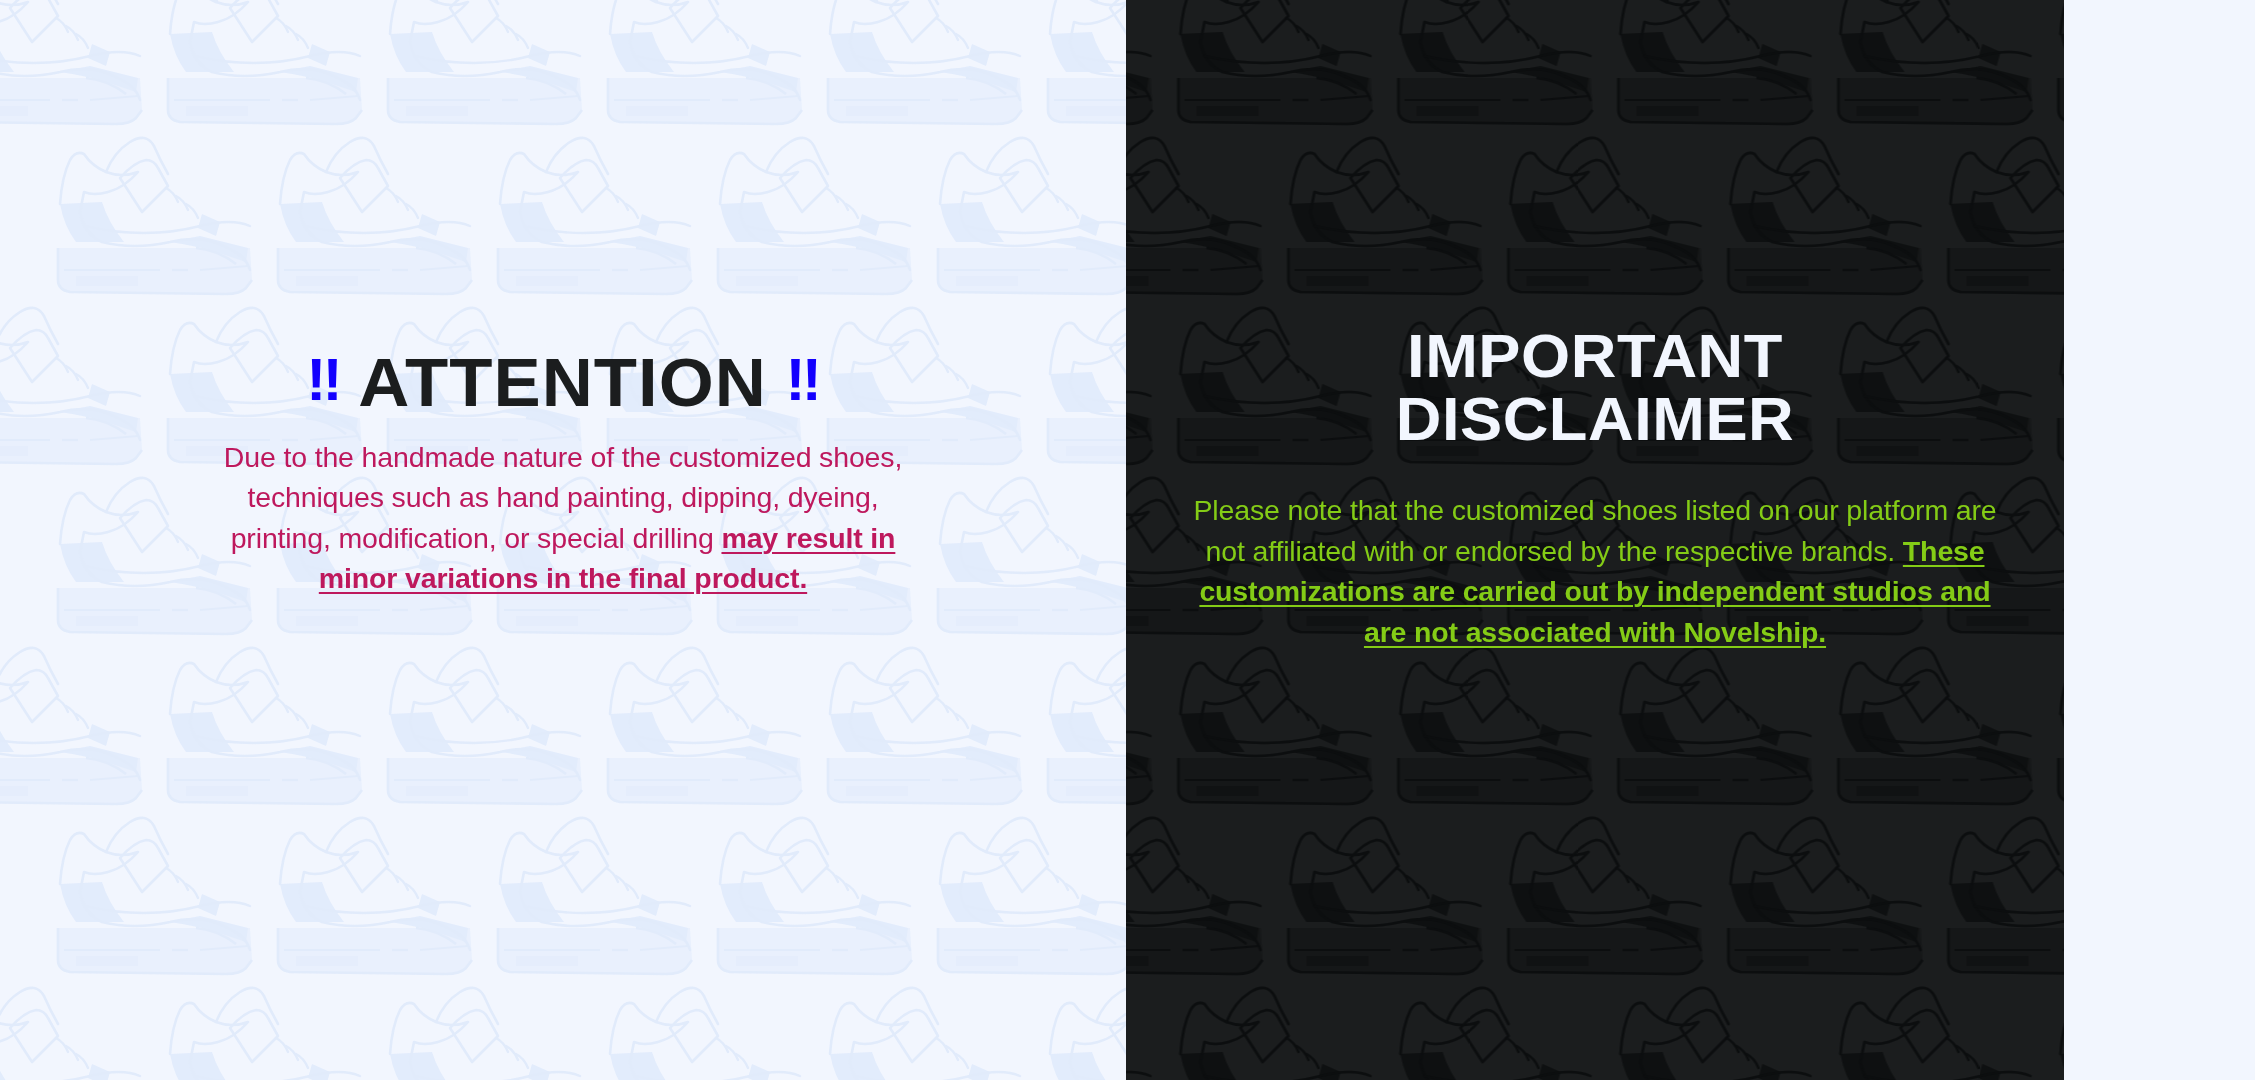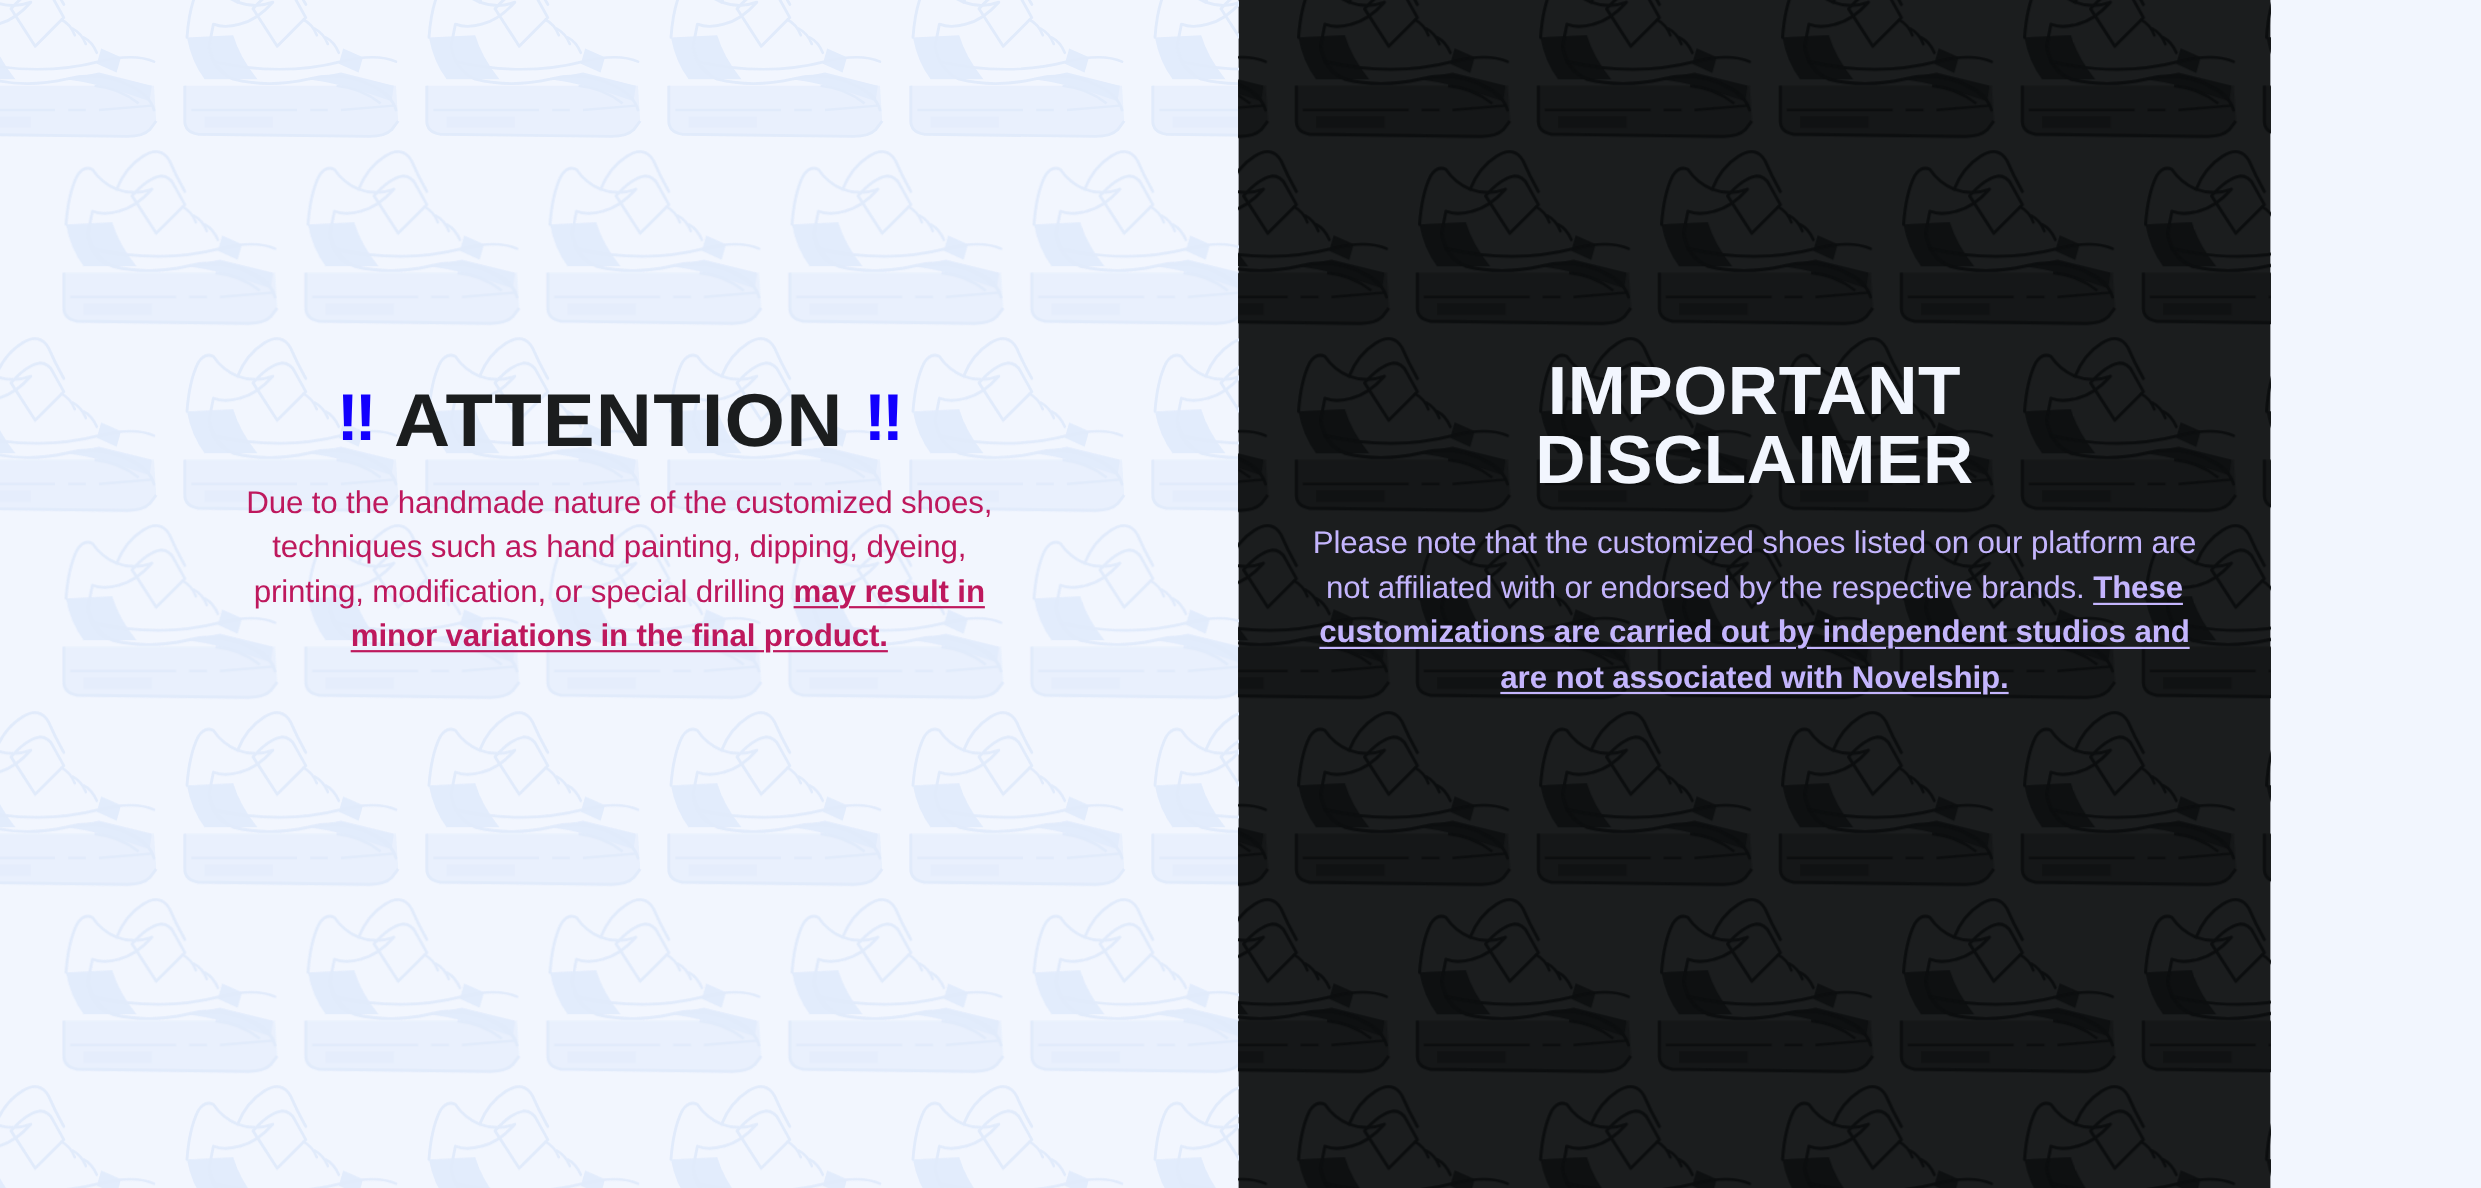--- a/index.html
+++ b/index.html
@@ -106,22 +106,22 @@
     line-height: 1.42;
     font-weight: 400;
     letter-spacing: -0.15px;
   }
   .body-light {
     color: #be185d;
     margin-top: 21px;
     padding: 0 86px;
   }
   .body-dark {
-    color: #c4b5fd;
-    margin-top: 24px;
+    color: #84cc16;
+    margin-top: 40px;
     padding: 0 18px;
   }
   .body-copy .emphasis {
     font-weight: 700;
     text-decoration: underline;
     text-underline-offset: 4px;
     text-decoration-thickness: 2.4px;
   }
 </style>
 </head>

